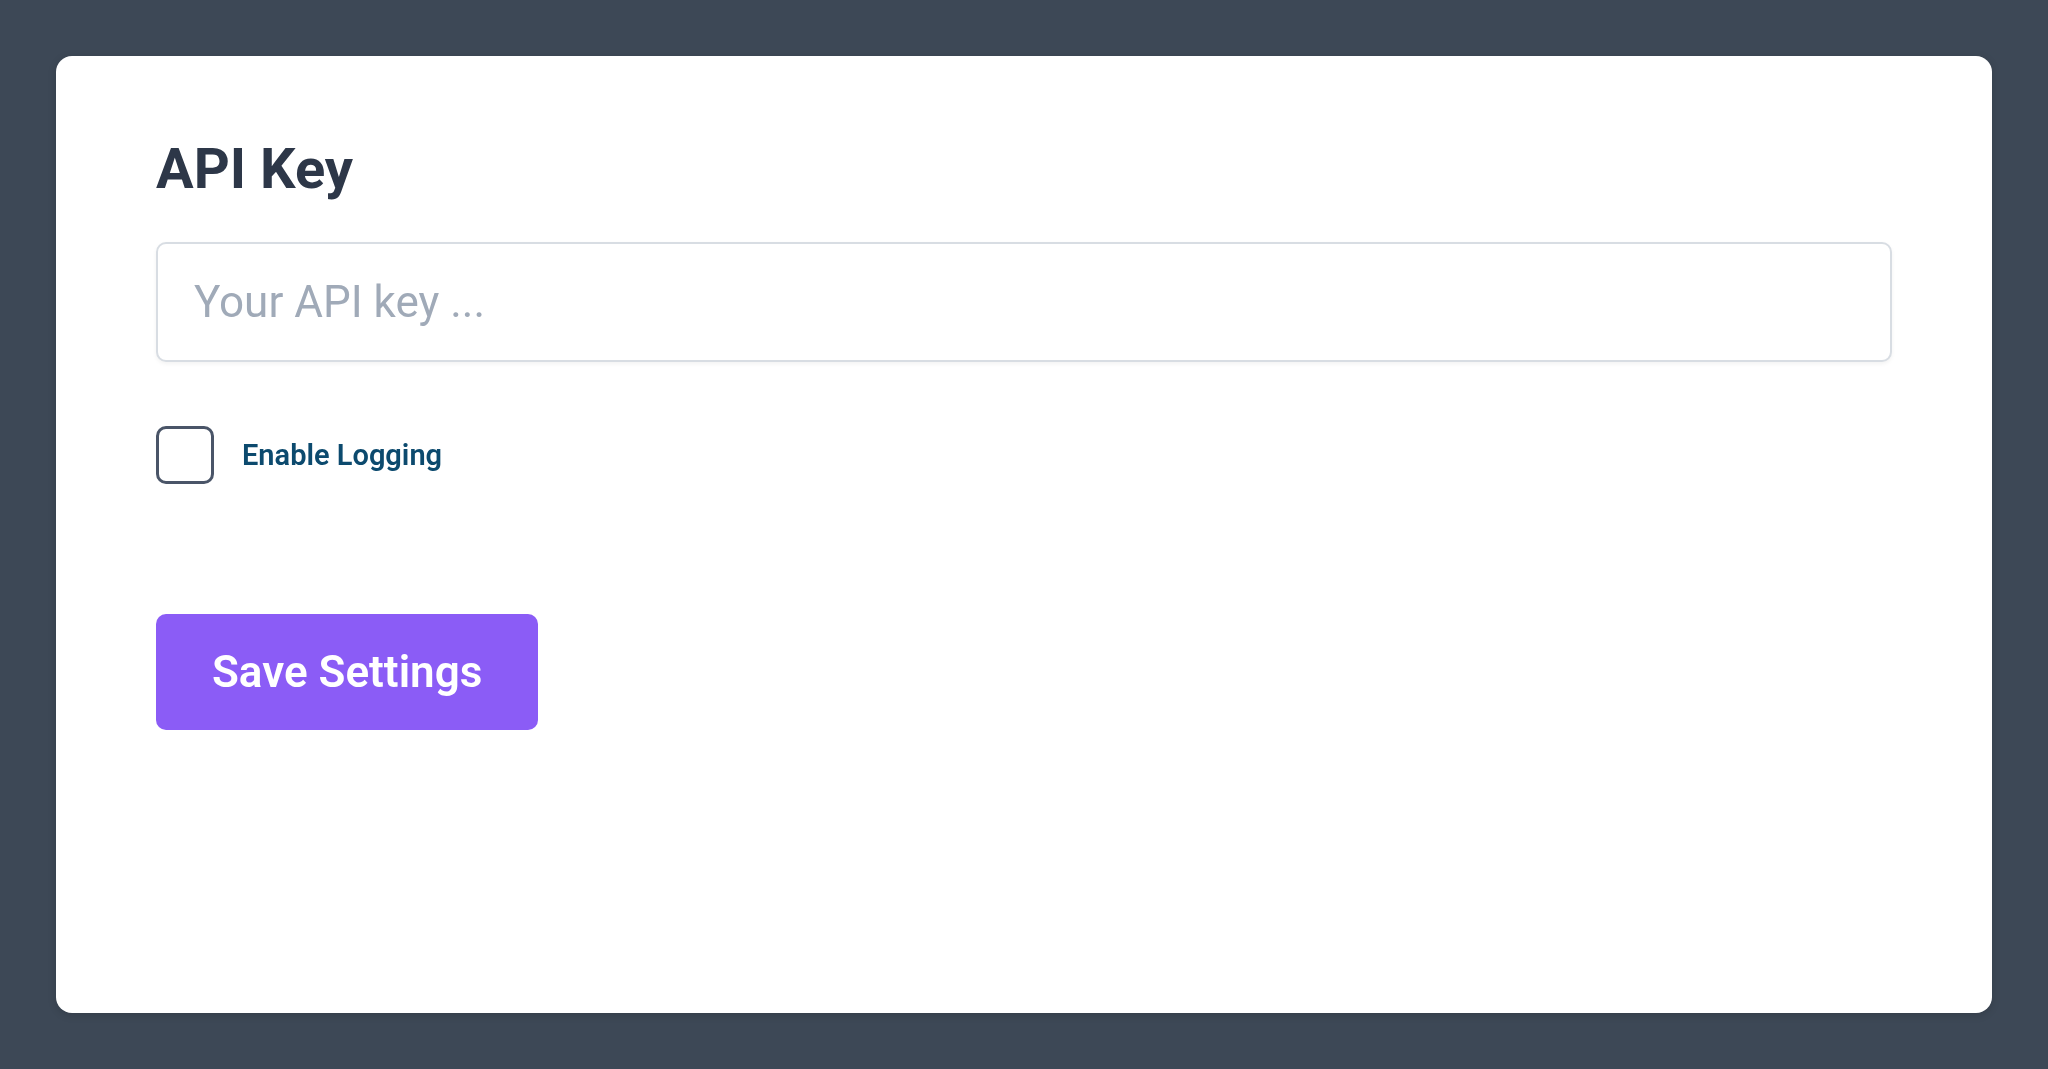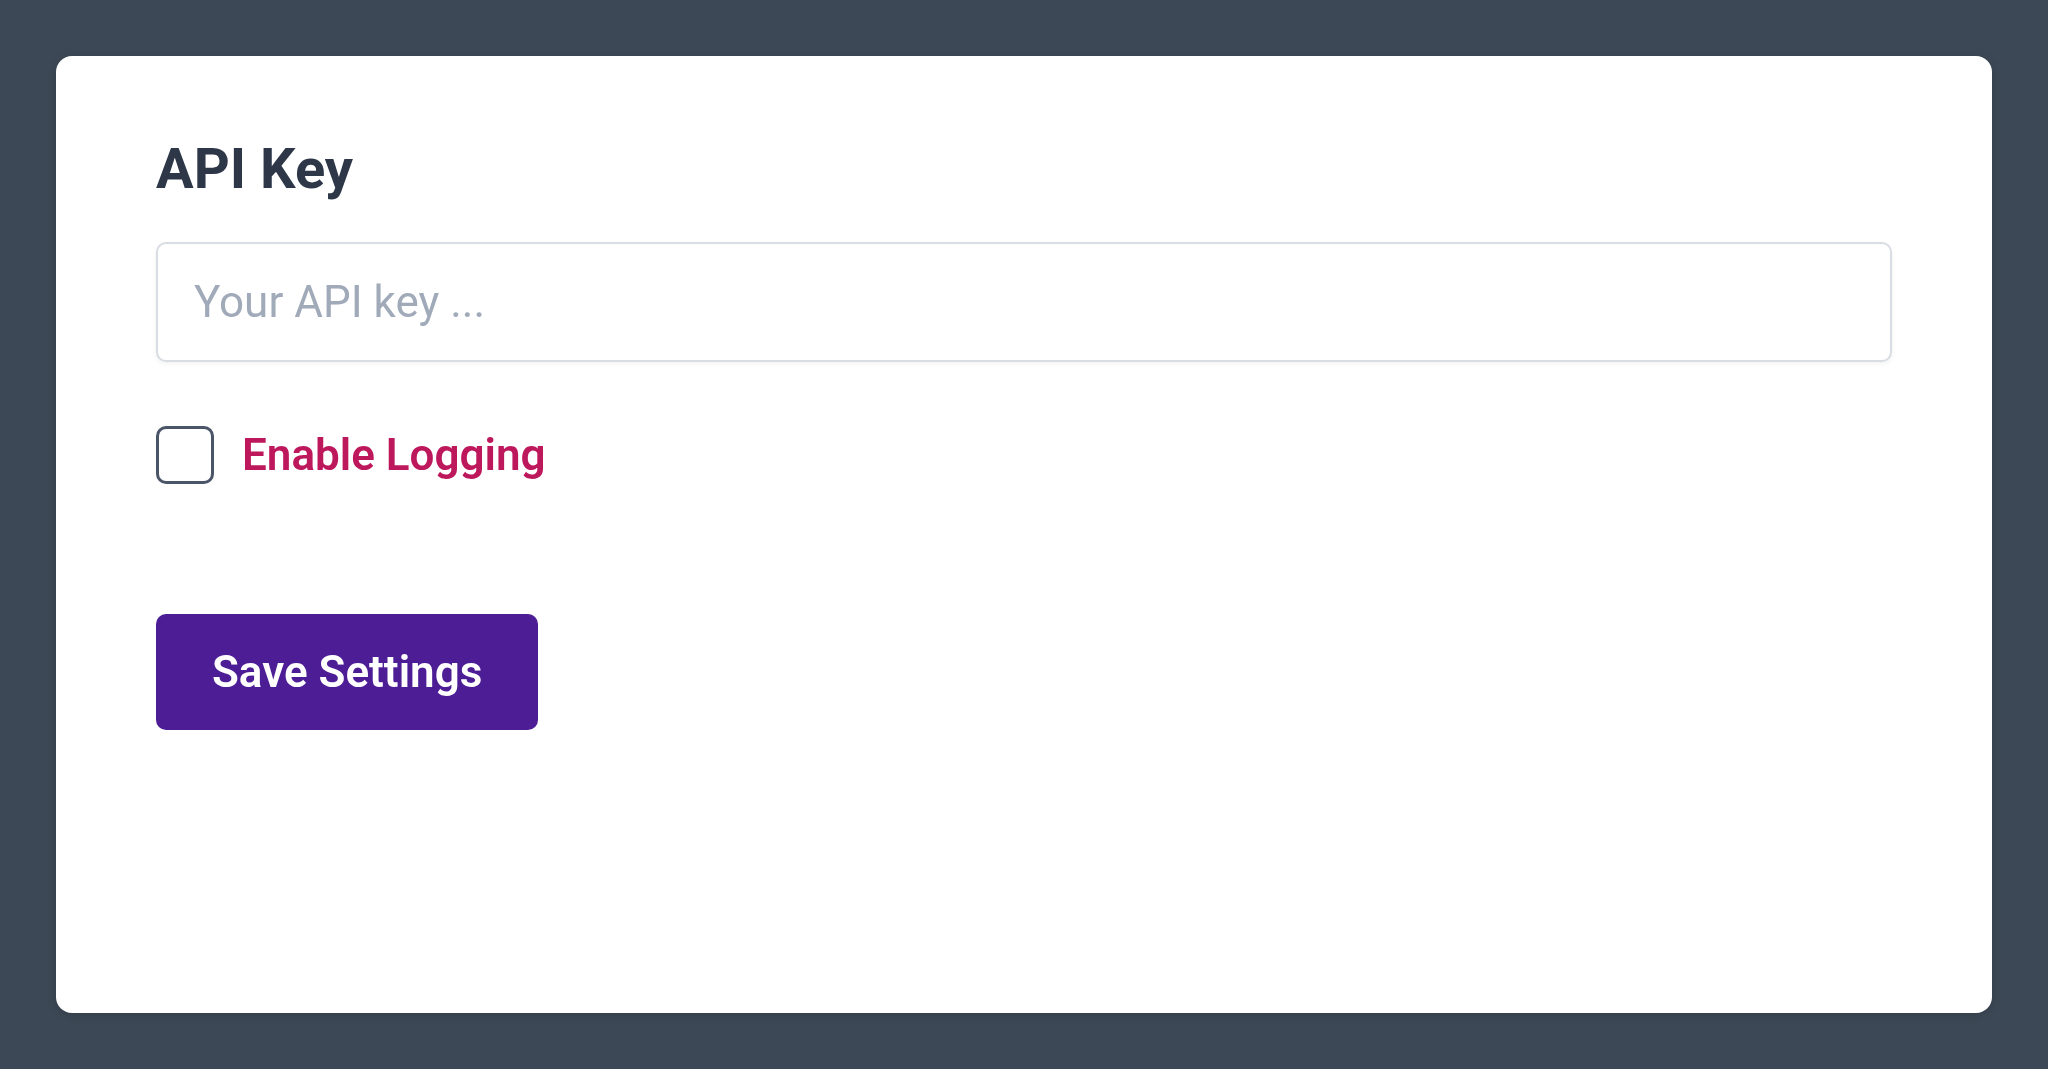--- a/index.html
+++ b/index.html
@@ -52,28 +52,28 @@
     .checkbox {
       width: 58px;
       height: 58px;
       border: 3px solid #4a5568;
       border-radius: 10px;
       background: #ffffff;
       cursor: pointer;
       flex-shrink: 0;
     }
     .checkbox-label {
-      color: #be185d;
-      font-size: 44px;
+      color: #0c4a6e;
+      font-size: 29px;
       font-weight: 600;
       text-align: center;
     }
     .save-button {
       margin-top: 130px;
-      background-color: #4c1d95;
+      background-color: #8b5cf6;
       color: #ffffff;
       border: none;
       border-radius: 10px;
       font-size: 44px;
       font-weight: 600;
       padding: 32px 56px;
       cursor: pointer;
       font-family: inherit;
     }
   </style>

